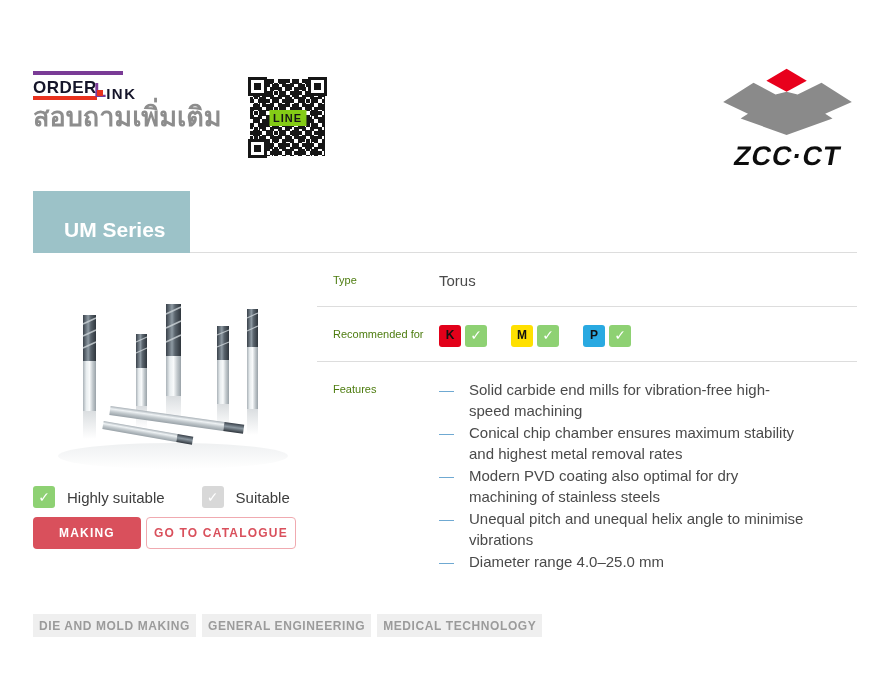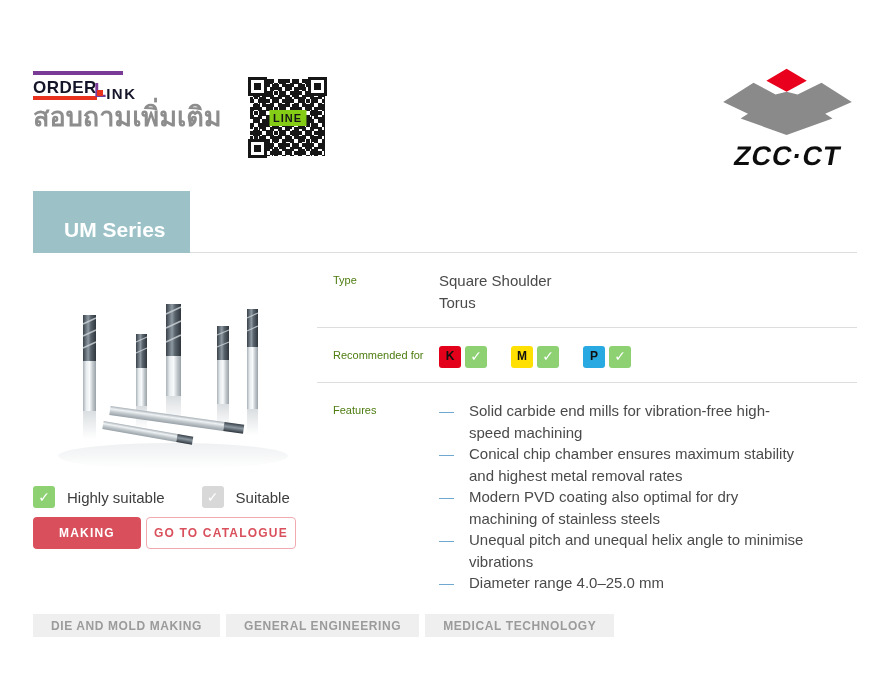--- a/index.html
+++ b/index.html
@@ -74,21 +74,21 @@
   .badge-groups { display:flex; gap:24px; margin-top:1px; }
   .badge-group { display:flex; gap:4px; }
   .mat-badge { width:22px; height:22px; border-radius:3px; display:inline-flex; align-items:center; justify-content:center; font-size:12px; font-weight:bold; color:#111; flex:none; }
 
   .features-list { margin:0; padding:0; list-style:none; width:368px; }
   .features-list li { position:relative; padding-left:30px; color:#4a4a4a; }
   .features-list li::before { content:"\2014"; position:absolute; left:0; top:0; color:#6fa9d2; }
 
   
   .tags { position:absolute; left:33px; top:614px; display:flex; gap:6px; }
-  .tag { background:#efefef; color:#9b9b9b; font-size:12px; font-weight:bold; letter-spacing:0.6px; height:23px; padding:0 18px; display:inline-flex; align-items:center; white-space:nowrap; }
+  .tag { background:#efefef; color:#9b9b9b; font-size:12px; font-weight:bold; letter-spacing:0.6px; height:23px; padding:0 6px; display:inline-flex; align-items:center; white-space:nowrap; }
 </style>
 </head>
 <body>
 
 <div class="page">
 
   <div class="toollink-wrap">
     <div class="toollink">
       <span class="tl-topbar"></span><span class="tl-tool">ORDER</span><span class="tl-l">L</span><span class="tl-ink">INK</span>
     </div>
@@ -197,21 +197,20 @@
   <div class="buttons">
     <button class="btn btn-order">MAKING</button>
     <button class="btn btn-catalogue">GO TO CATALOGUE</button>
   </div>
 
   <div class="details">
     <div class="detail-row">
       <div class="detail-label">Type</div>
       <div class="detail-value">
 
-      <div>Square Shoulder</div>
           <div>Torus</div>
         </div>
     </div>
     <div class="detail-row">
       <div class="detail-label">Recommended for</div>
       <div class="detail-value">
         <div class="badge-groups">
 
             <span class="badge-group">
               <span class="mat-badge" style="background-color: rgb(226, 0, 26);">K</span>

